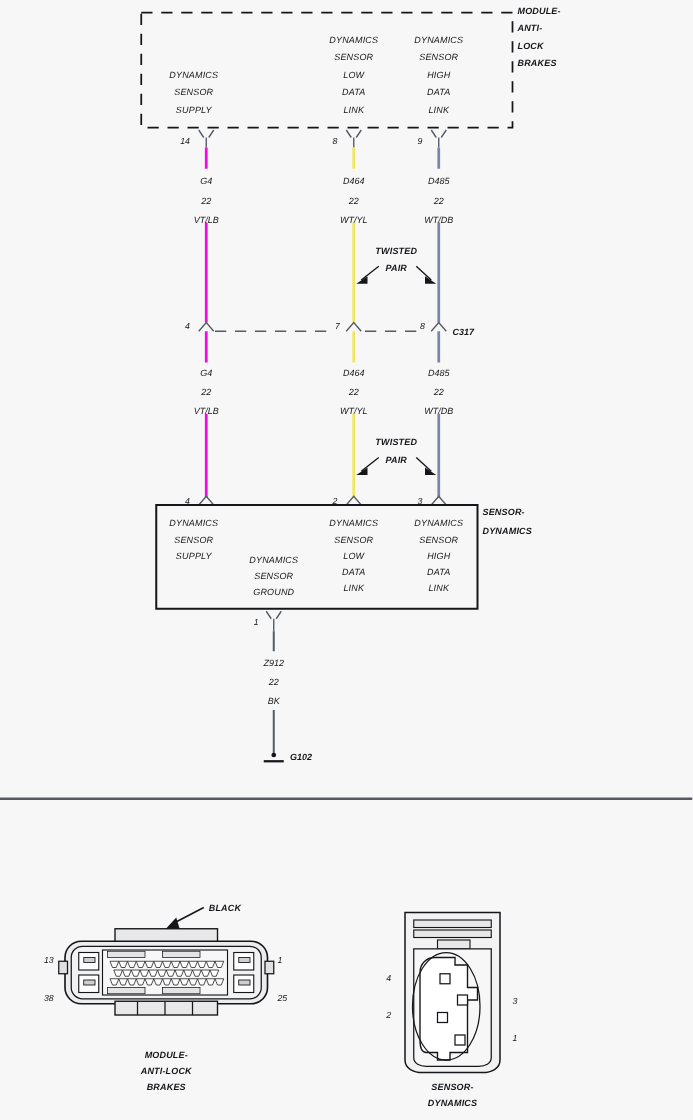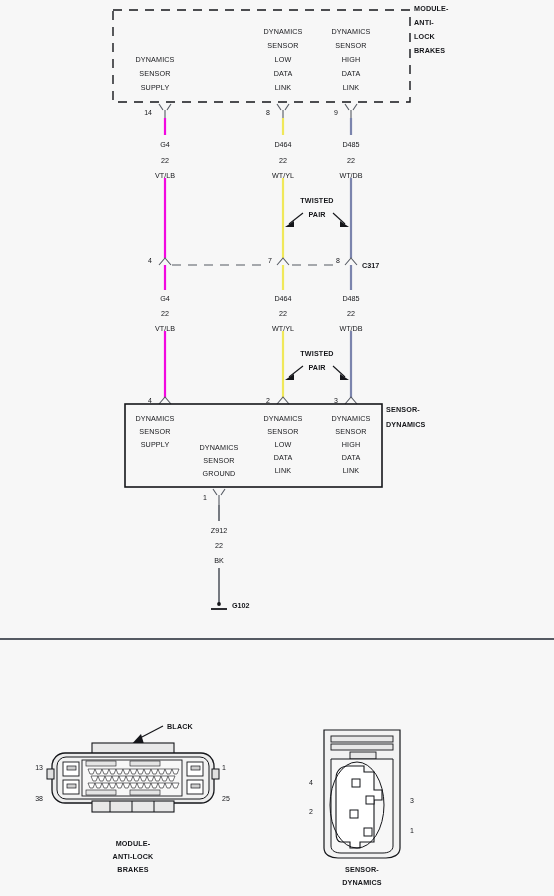--- a/index.html
+++ b/index.html
@@ -13,20 +13,21 @@
     height: 896px;
     position: relative;
     font-family: "Liberation Sans", sans-serif;
     overflow: hidden;
   }
   #diagram-root {
     position: absolute;
     left: 0; top: 0;
     width: 554px;
     height: 720px;
+    font-style: italic;
   }
   svg#wiring-svg {
     display: block;
     width: 554px;
     height: 896px;
   }
   text {
     font-family: "Liberation Sans", sans-serif;
     fill: #15161a;
   }

